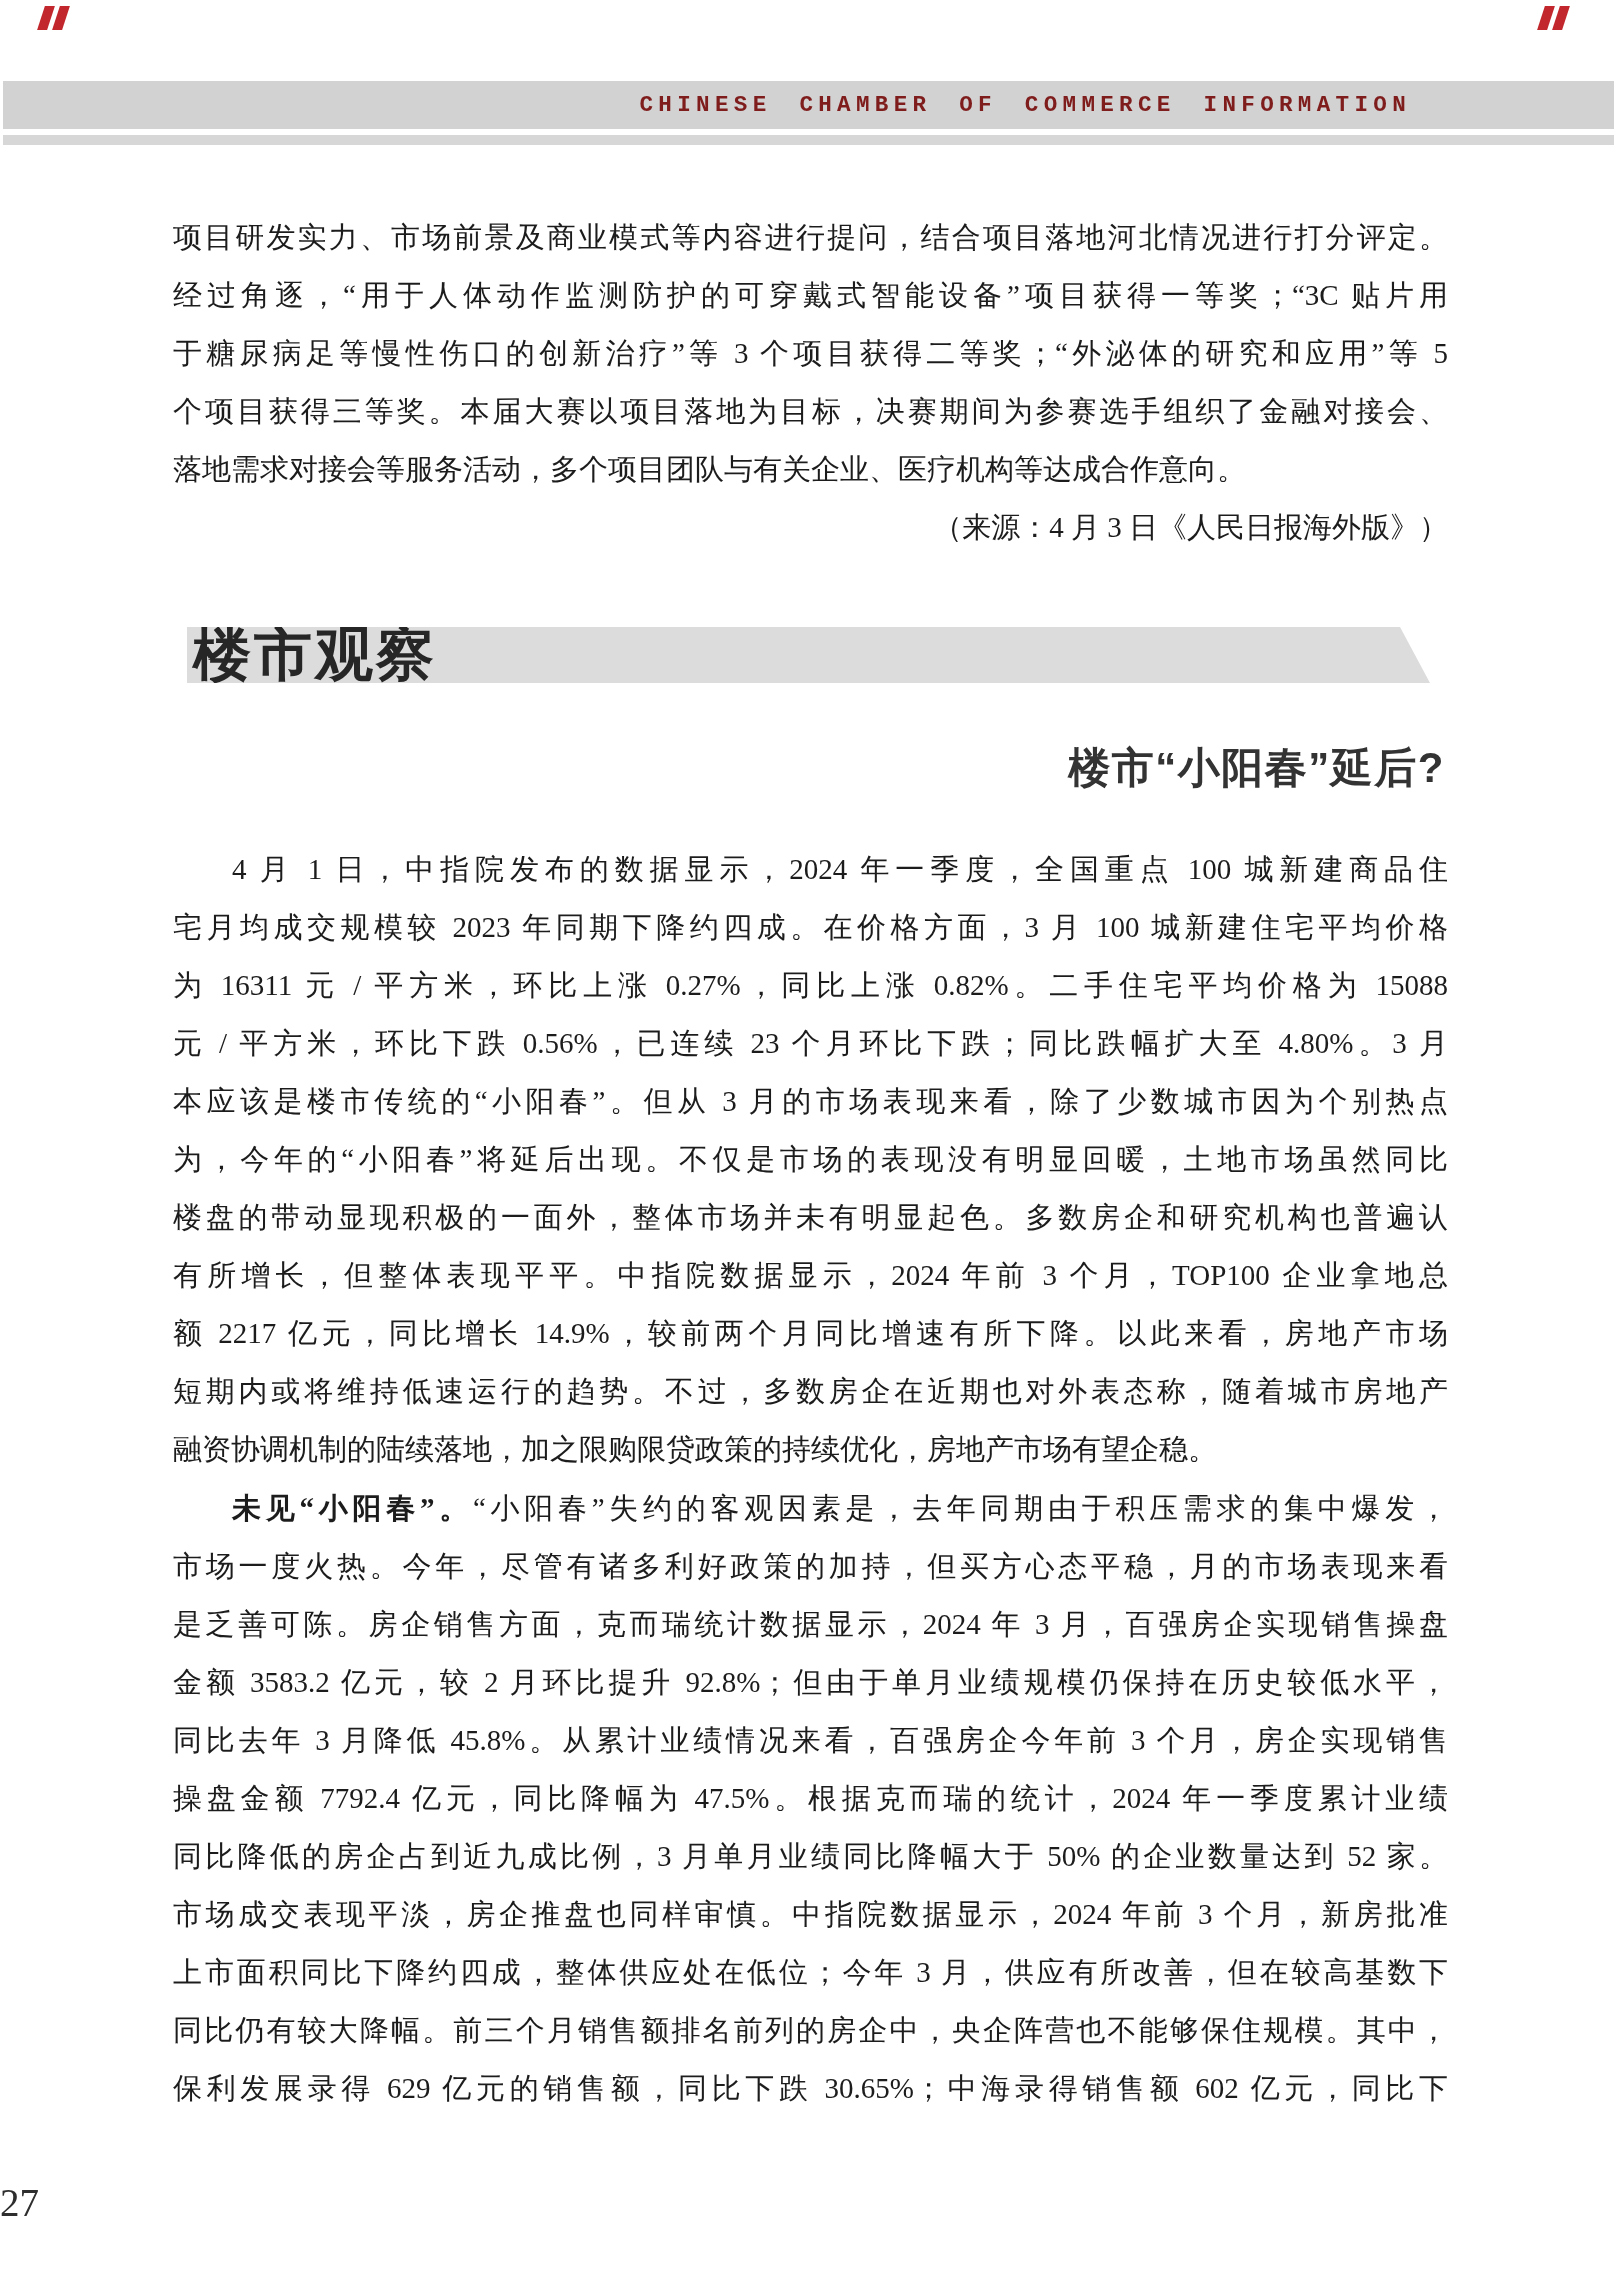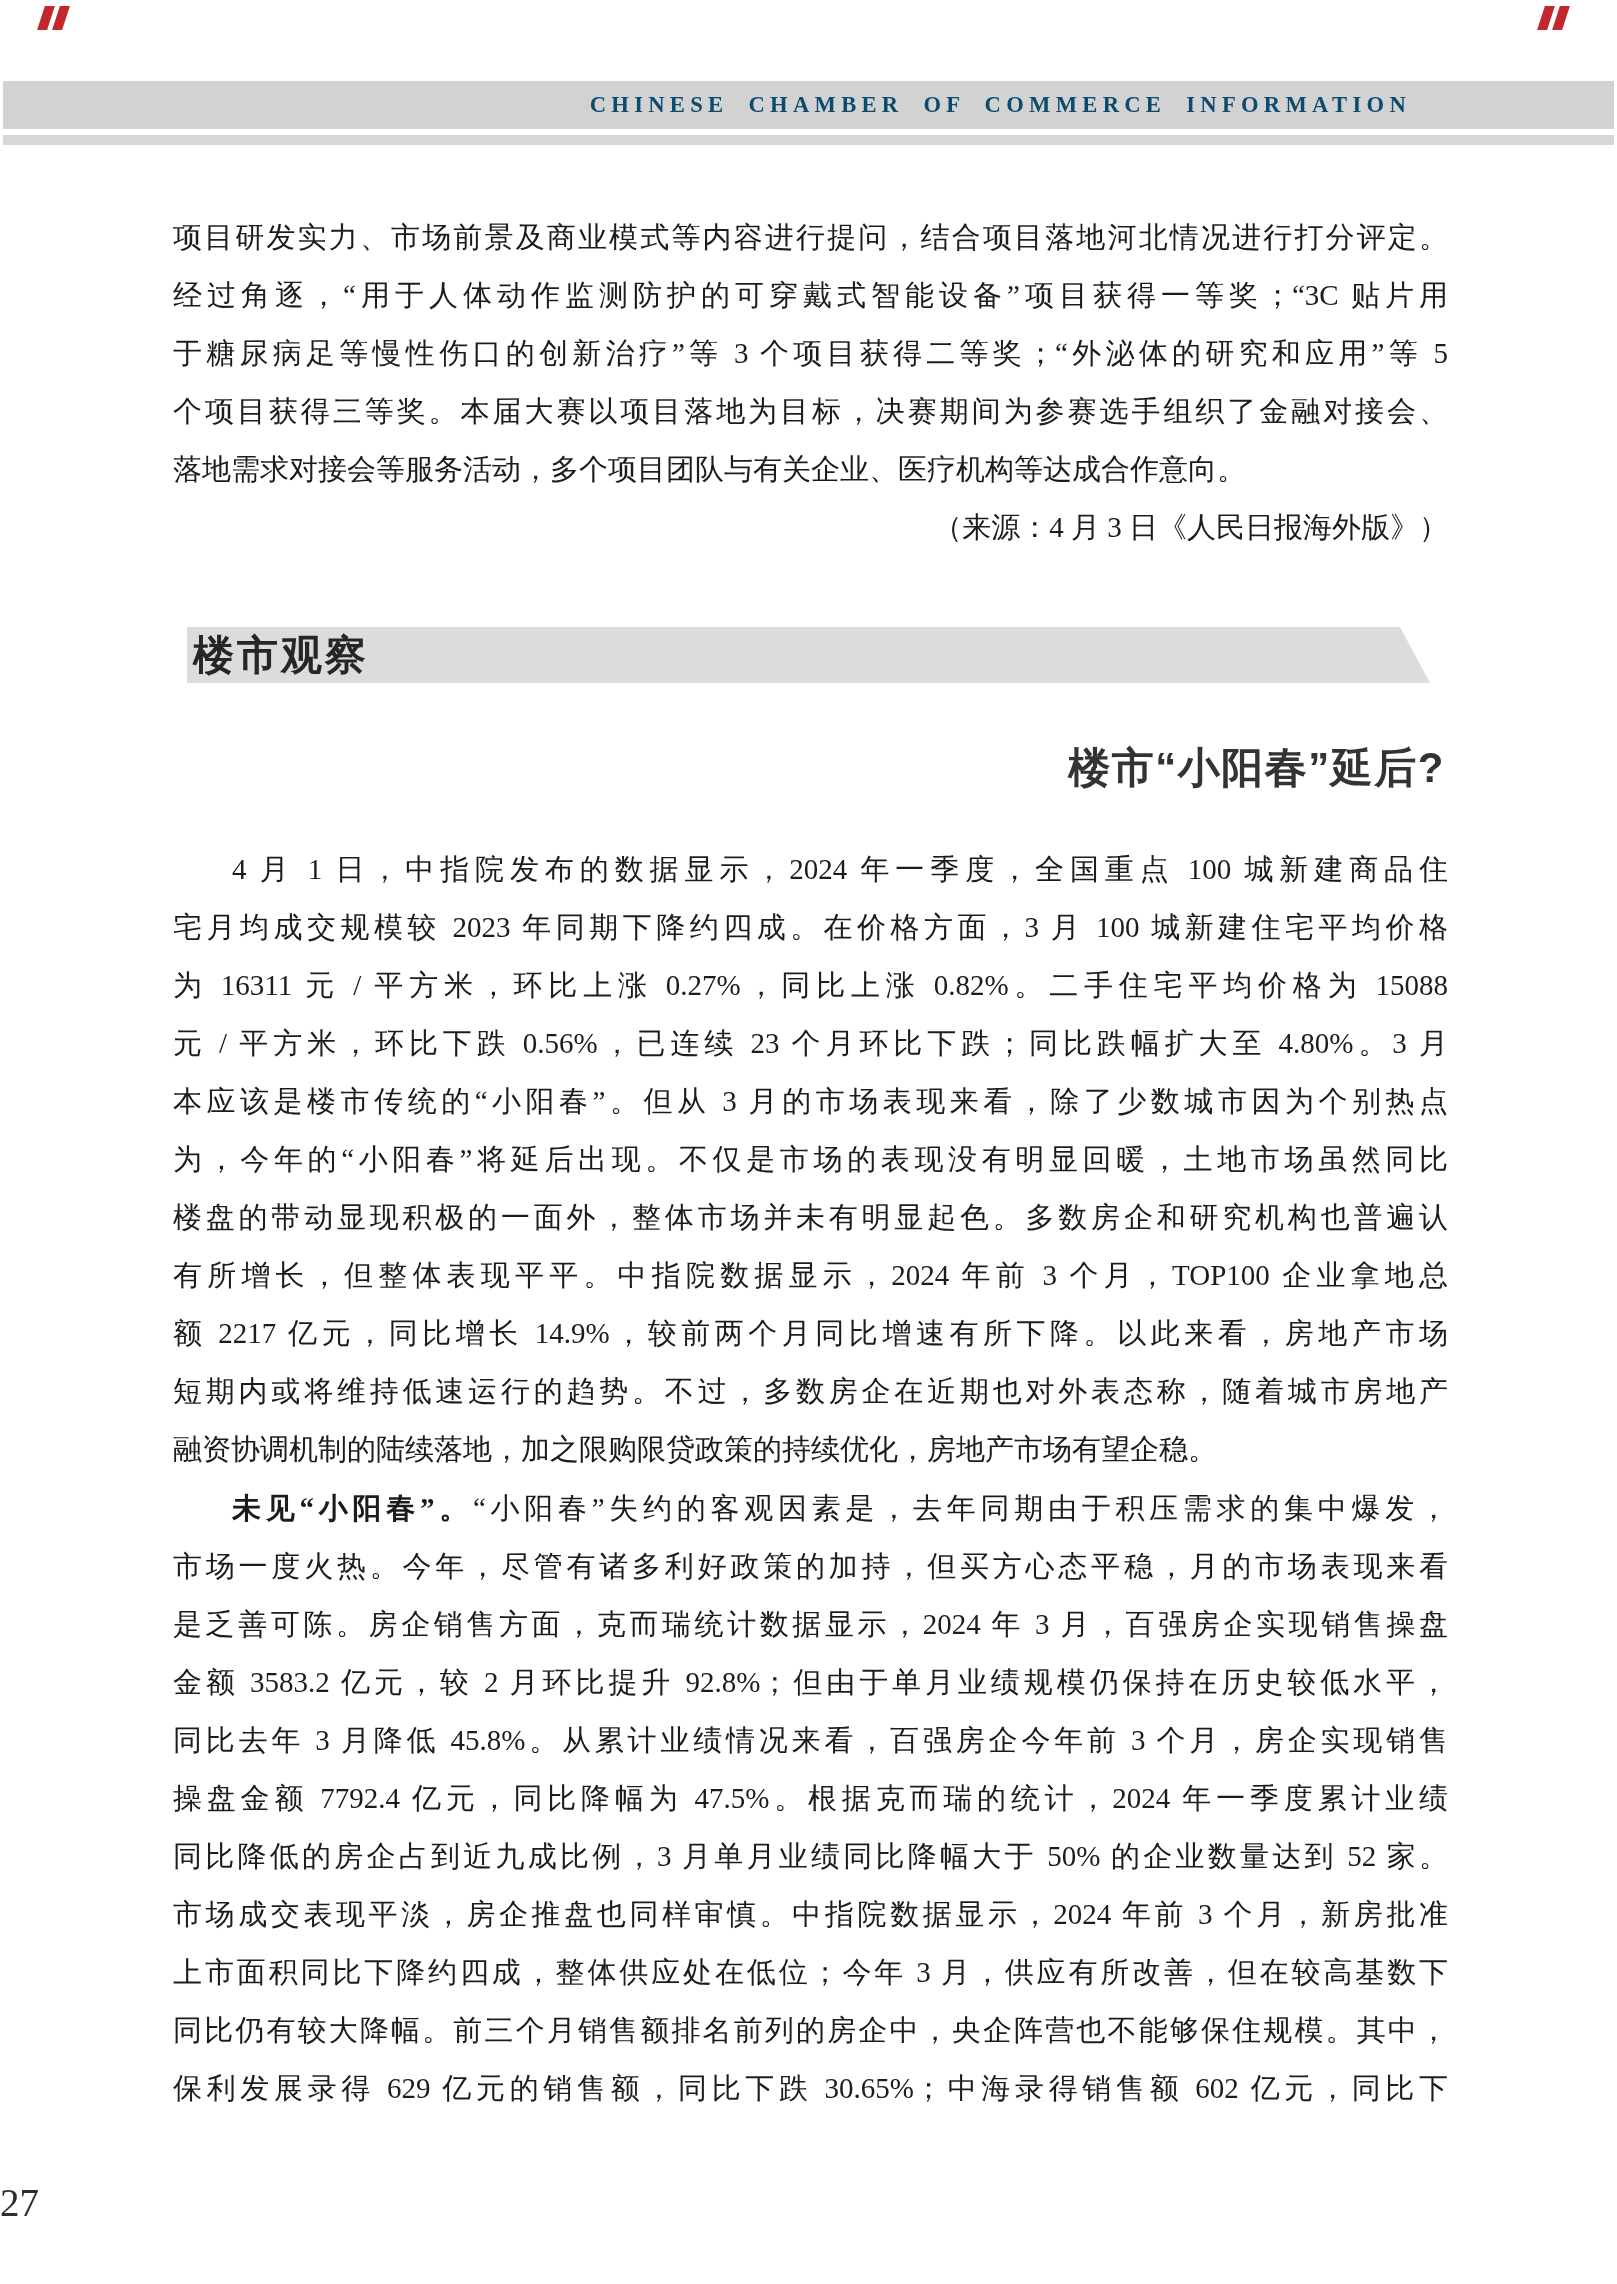--- a/index.html
+++ b/index.html
@@ -13,39 +13,39 @@
   .corner .s:nth-child(1){left:0;}
   .corner .s:nth-child(2){left:15px;}
   .corner.left{left:41px;}
   .corner.right{right:41px;}
   
   .masthead-bar{
     position:absolute;left:3px;right:3px;top:81px;height:48px;background:#d2d2d2;
     text-align:right;line-height:48px;padding-right:203px;box-sizing:border-box;
   }
   .masthead-bar span{
-    font-family:Liberation Serif, serif;font-size:22.6px;font-weight:600;
-    letter-spacing:5.3px;word-spacing:9px;color:#0c4a6e;
+    font-family:Liberation Mono, monospace;font-size:22.6px;font-weight:600;
+    letter-spacing:5.3px;word-spacing:9px;color:#7f1d1d;
   }
   .masthead-rule{position:absolute;left:3px;right:3px;top:135px;height:9.8px;background:#d7d7d7;}
   
   .col{position:absolute;left:173px;width:1275px;}
   .line{height:58px;line-height:58px;font-size:29px;white-space:nowrap;}
   .just .line, .line.just{text-align:justify;text-align-last:justify;white-space:normal;height:58px;overflow:hidden;}
   .line.last{text-align:center;text-align-last:left;}
   .line.src{text-align:left;text-align-last:right;}
   .indent-first .line:first-child, .line.indent{text-indent:59px;}
   .lead-bold{font-weight:700;}
   
   .section-banner{
     position:absolute;left:187px;top:627px;width:1243px;height:56px;background:#dcdcdc;
     clip-path:polygon(0 0, calc(100% - 30px) 0, 100% 100%, 0 100%);
     line-height:56px;padding-left:6px;box-sizing:border-box;
   }
-  .section-banner span{font-size:41px;font-weight:700;color:#262626;letter-spacing:3px;}
+  .section-banner span{font-size:58px;font-weight:700;color:#262626;letter-spacing:3px;}
   
   .article-title{
     position:absolute;left:170px;width:1275px;top:734px;height:68px;line-height:68px;text-align:right;
     font-family:"Liberation Sans","DejaVu Sans",sans-serif;font-size:42px;font-weight:700;color:#333;letter-spacing:1.5px;
   }
   .page-number{
     position:absolute;left:0;width:1617px;top:2180px;height:45px;line-height:45px;
     font-size:39px;color:#2e2e2e;
   }
 </style>

